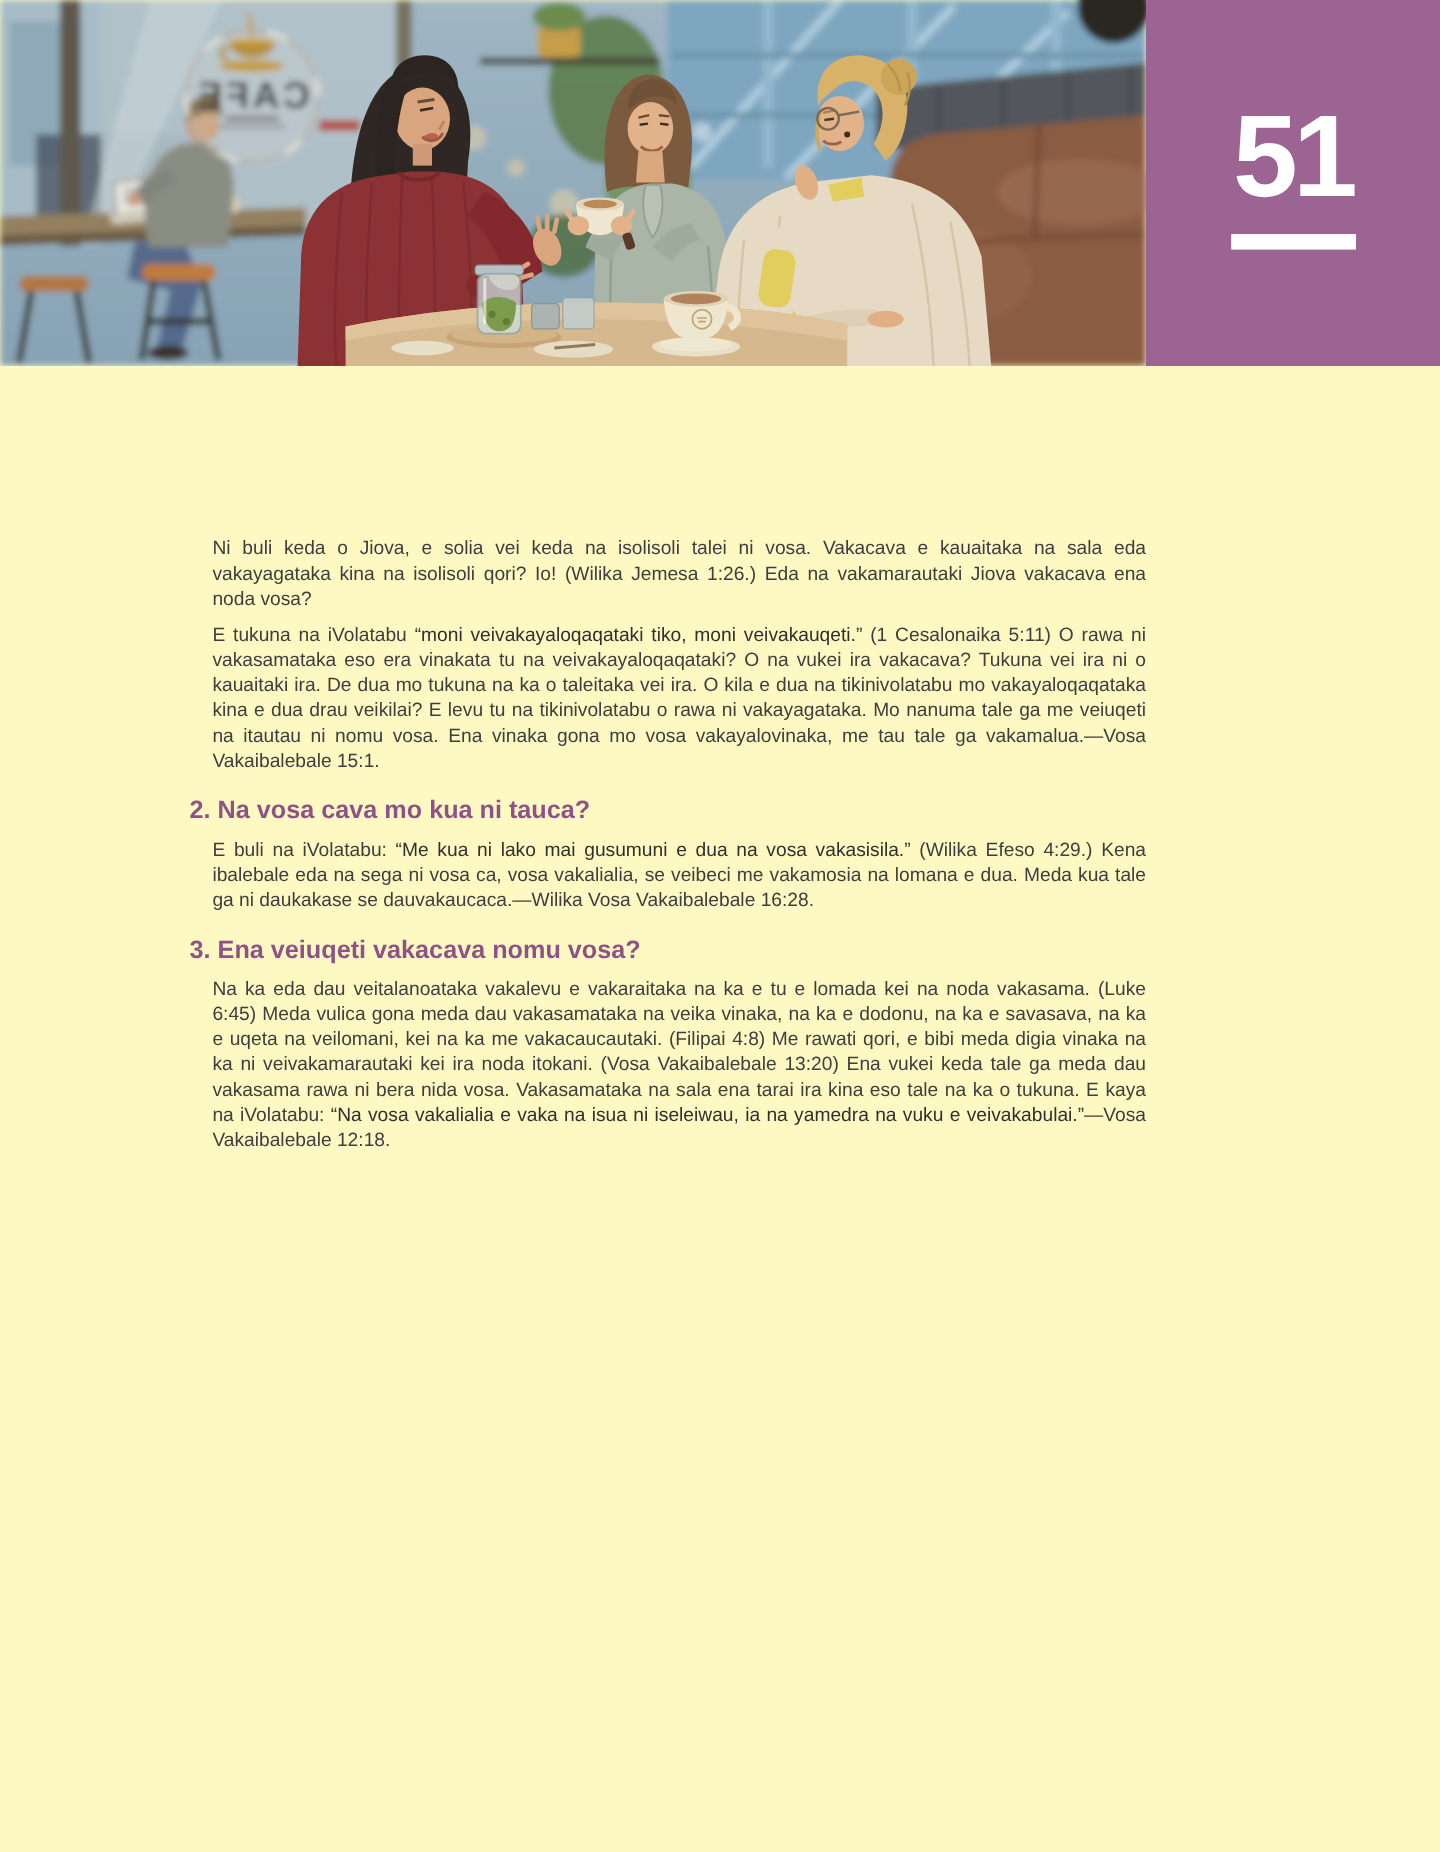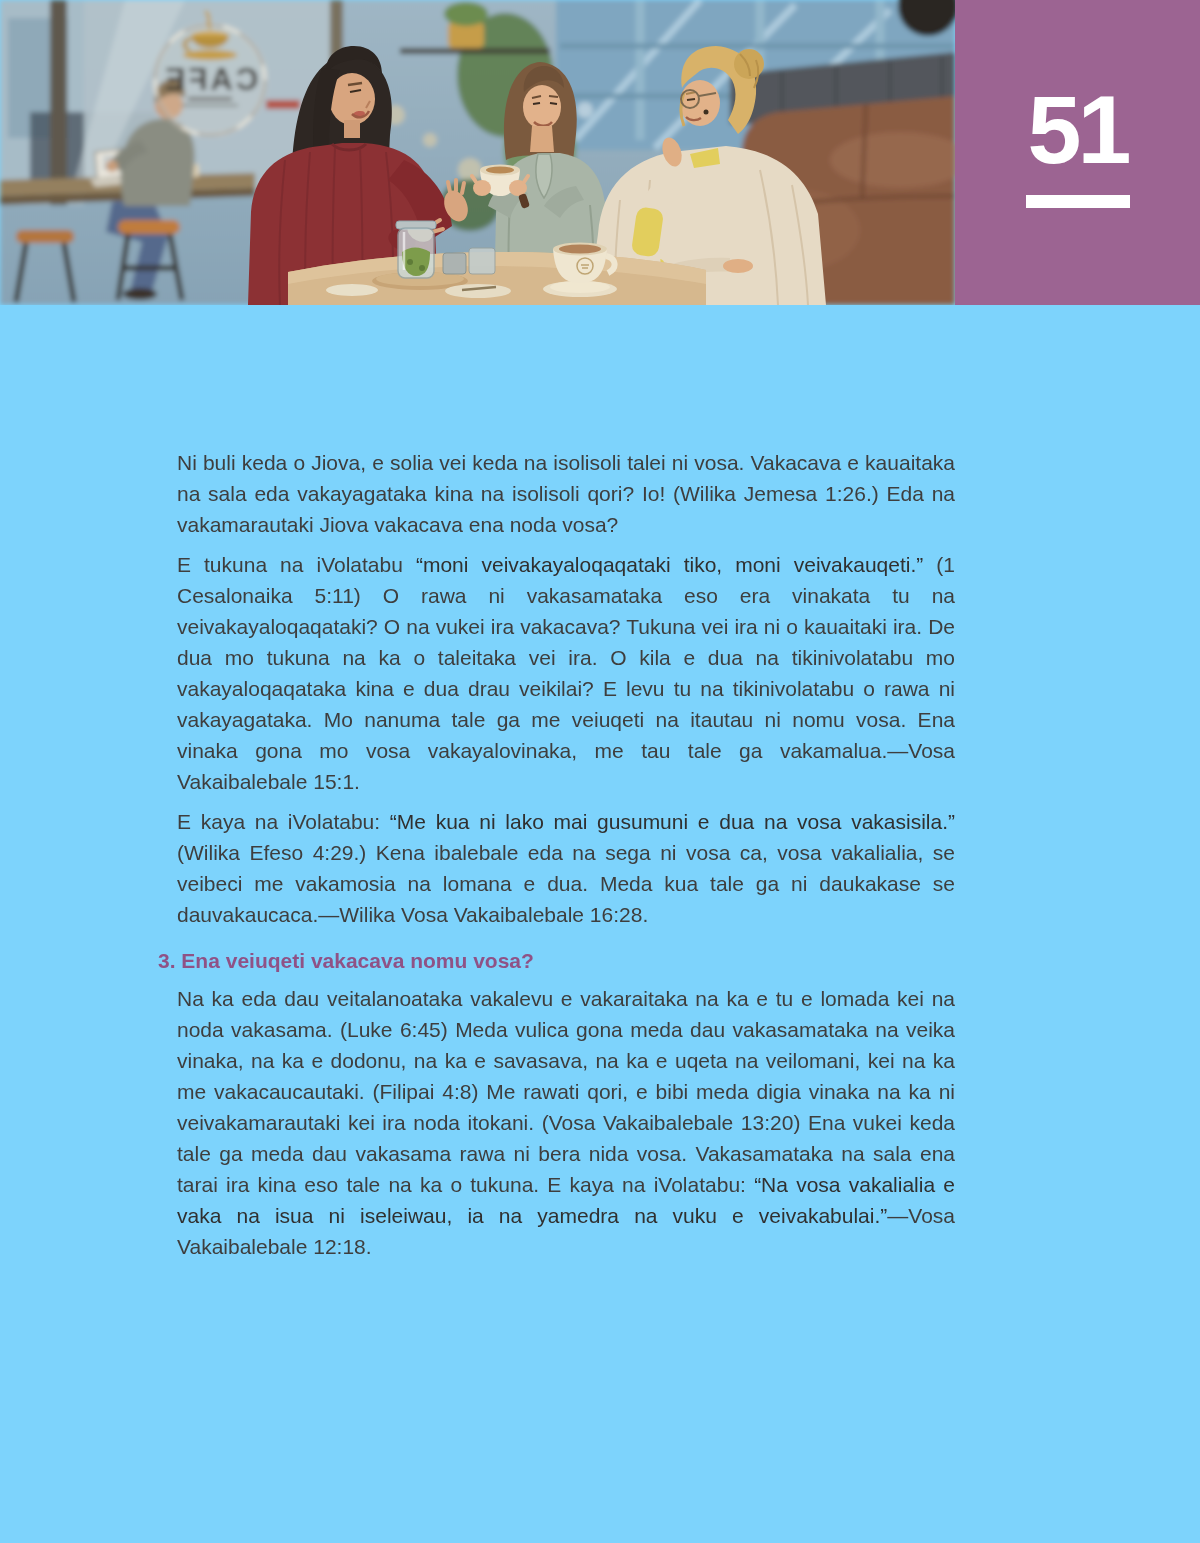--- a/index.html
+++ b/index.html
@@ -2,30 +2,30 @@
 <html><head>
 <meta charset="utf-8">
 <style>
   :root{
     --accent-purple:#9C6492;
     --heading-purple:#8F5286;
     --ink:#3C3C3C;
   }
   html,body{margin:0;padding:0;background:#ffffff;}
   body{font-family:"Liberation Sans", sans-serif;color:var(--ink);}
-  .page{width:1200px;height:1543px;background:#7dd3fc;position:relative;overflow:hidden;margin:0 auto;}
+  .page{width:1200px;height:1543px;background:#fef9c3;position:relative;overflow:hidden;margin:0 auto;}
   .page-header{display:flex;height:305px;}
   .photo{width:955px;height:305px;flex:none;overflow:hidden;}
   .photo svg{display:block;width:100%;height:100%;}
   .lesson-badge{flex:1;background:var(--accent-purple);display:flex;flex-direction:column;align-items:center;justify-content:center;padding-bottom:16px;}
   .lesson-number{color:#fff;font-size:97px;font-weight:bold;line-height:1;letter-spacing:-4px;}
   .lesson-underline{width:104px;height:13px;background:#fff;margin-top:17px;}
   .content{margin:0 245px 0 158px;}
   h1{margin:49px 0 0 0;font-size:48px;line-height:57px;letter-spacing:-1px;color:#393939;font-weight:bold;}
-  .para{text-align:justify;font-size:21px;line-height:31px;color:#3E3E3E;margin:0 0 0 19px;}
+  .para{text-align:justify;font-size:16px;line-height:21px;color:#3E3E3E;margin:0 0 0 19px;}
   .intro{margin-top:36px;}
   .section h2{font-size:21px;line-height:26px;font-weight:bold;color:var(--heading-purple);margin:18px 0 0 0;}
   .section .para{margin-top:9px;}
   .para b{font-weight:normal;color:#303030;}
 </style>
 </head>
 <body>
 
 <div class="page">
 
@@ -238,21 +238,22 @@
   <main class="content">
     <h1><br></h1>
 
     <p class="para intro">Ni buli keda o Jiova, e solia vei keda na isolisoli talei ni vosa. Vakacava e kauaitaka na sala eda vakayagataka kina na isolisoli qori? Io! (Wilika Jemesa 1:26.) Eda na vakamarautaki Jiova vakacava ena noda vosa?</p>
 
     <section class="section">
       <p class="para"><span>E tukuna na iVolatabu </span><b>“moni veivakayaloqaqataki tiko, moni veivakauqeti.”</b><span> (1 Cesalonaika 5:11) O rawa ni vakasamataka eso era vinakata tu na veivakayaloqaqataki? O na vukei ira vakacava? Tukuna vei ira ni o kauaitaki ira. De dua mo tukuna na ka o taleitaka vei ira. O kila e dua na tikinivolatabu mo vakayaloqaqataka kina e dua drau veikilai? E levu tu na tikinivolatabu o rawa ni vakayagataka. Mo nanuma tale ga me veiuqeti na itautau ni nomu vosa. Ena vinaka gona mo vosa vakayalovinaka, me tau tale ga vakamalua.—Vosa Vakaibalebale 15:1.</span></p>
     </section>
 
     <section class="section">
-      <p class="para"><span>E kaya na iVolatabu: </span><b>“Me kua ni lako mai gusumuni e dua na vosa vakasisila.”</b><span> (Wilika Efeso 4:29.) Kena ibalebale eda na sega ni vosa ca, vosa vakalialia, se veibeci me vakamosia na lomana e dua. Meda kua tale ga ni daukakase se dauvakaucaca.—Wilika Vosa Vakaibalebale 16:28.</span></p>
+      <h2>2. Na vosa cava mo kua ni tauca?</h2>
+      <p class="para"><span>E buli na iVolatabu: </span><b>“Me kua ni lako mai gusumuni e dua na vosa vakasisila.”</b><span> (Wilika Efeso 4:29.) Kena ibalebale eda na sega ni vosa ca, vosa vakalialia, se veibeci me vakamosia na lomana e dua. Meda kua tale ga ni daukakase se dauvakaucaca.—Wilika Vosa Vakaibalebale 16:28.</span></p>
     </section>
 
     <section class="section">
       <h2>3. Ena veiuqeti vakacava nomu vosa?</h2>
       <p class="para"><span>Na ka eda dau veitalanoataka vakalevu e vakaraitaka na ka e tu e lomada kei na noda vakasama. (Luke 6:45) Meda vulica gona meda dau vakasamataka na veika vinaka, na ka e dodonu, na ka e savasava, na ka e uqeta na veilomani, kei na ka me vakacaucautaki. (Filipai 4:8) Me rawati qori, e bibi meda digia vinaka na ka ni veivakamarautaki kei ira noda itokani. (Vosa Vakaibalebale 13:20) Ena vukei keda tale ga meda dau vakasama rawa ni bera nida vosa. Vakasamataka na sala ena tarai ira kina eso tale na ka o tukuna. E kaya na iVolatabu: </span><b>“Na vosa vakalialia e vaka na isua ni iseleiwau, ia na yamedra na vuku e veivakabulai.”</b><span>—Vosa Vakaibalebale 12:18.</span></p>
     </section>
   </main>
 </div>
 
 </body></html>

